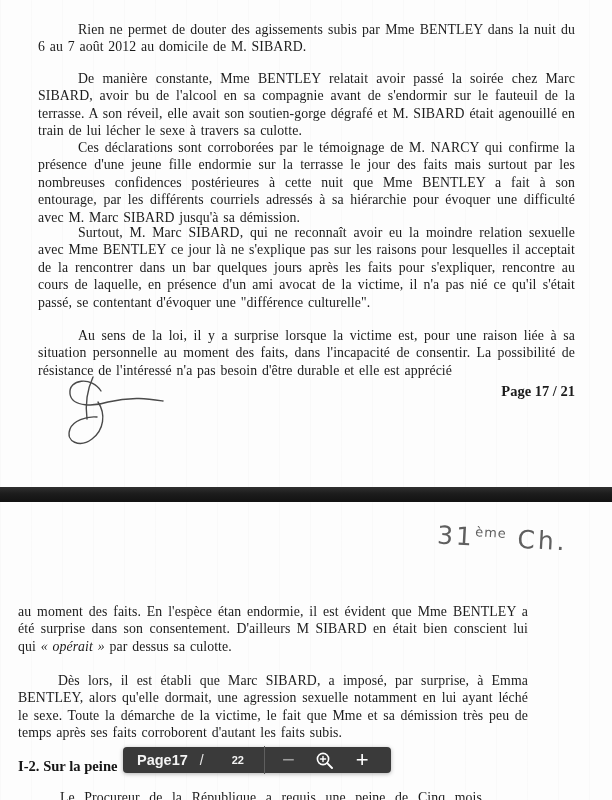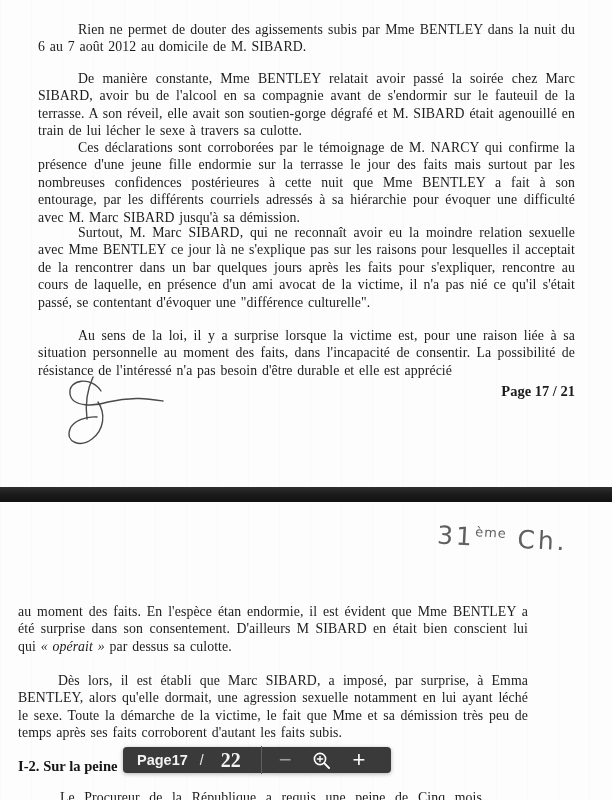--- a/index.html
+++ b/index.html
@@ -70,21 +70,21 @@
   .toolbar{
     position:absolute;left:123px;top:747px;width:268px;height:26px;
     background:#3a3a3a;border-radius:4px;box-sizing:border-box;
     display:flex;align-items:center;z-index:20;
     font-family:"Liberation Sans", sans-serif;color:#f3f3f3;
     box-shadow:0 1px 4px rgba(0,0,0,0.3);
   }
   .tb-label{margin-left:14px;font-size:14.5px;font-weight:bold;}
   .tb-cur{font-size:14.5px;font-weight:bold;}
   .tb-sep{margin-left:12px;font-size:14px;color:#e8e8e8;}
-  .tb-total{margin-left:17px;font-size:20px;font-weight:bold;font-family:Liberation Serif, serif;}
+  .tb-total{margin-left:28px;font-size:11px;font-weight:bold;}
   .tb-divider{width:1px;height:28px;background:#5f5f5f;margin-left:20px;flex:none;}
   .tb-btn{
     background:none;border:none;padding:0;line-height:1;cursor:pointer;
     font-family:"Liberation Sans", sans-serif;
   }
   .tb-minus{margin-left:17px;color:#9d9d9d;font-size:22px;}
   .tb-zoomicon{margin-left:20px;display:flex;align-items:center;}
   .tb-plus{margin-left:22px;color:#ffffff;font-size:22px;}
 </style>
 </head>

